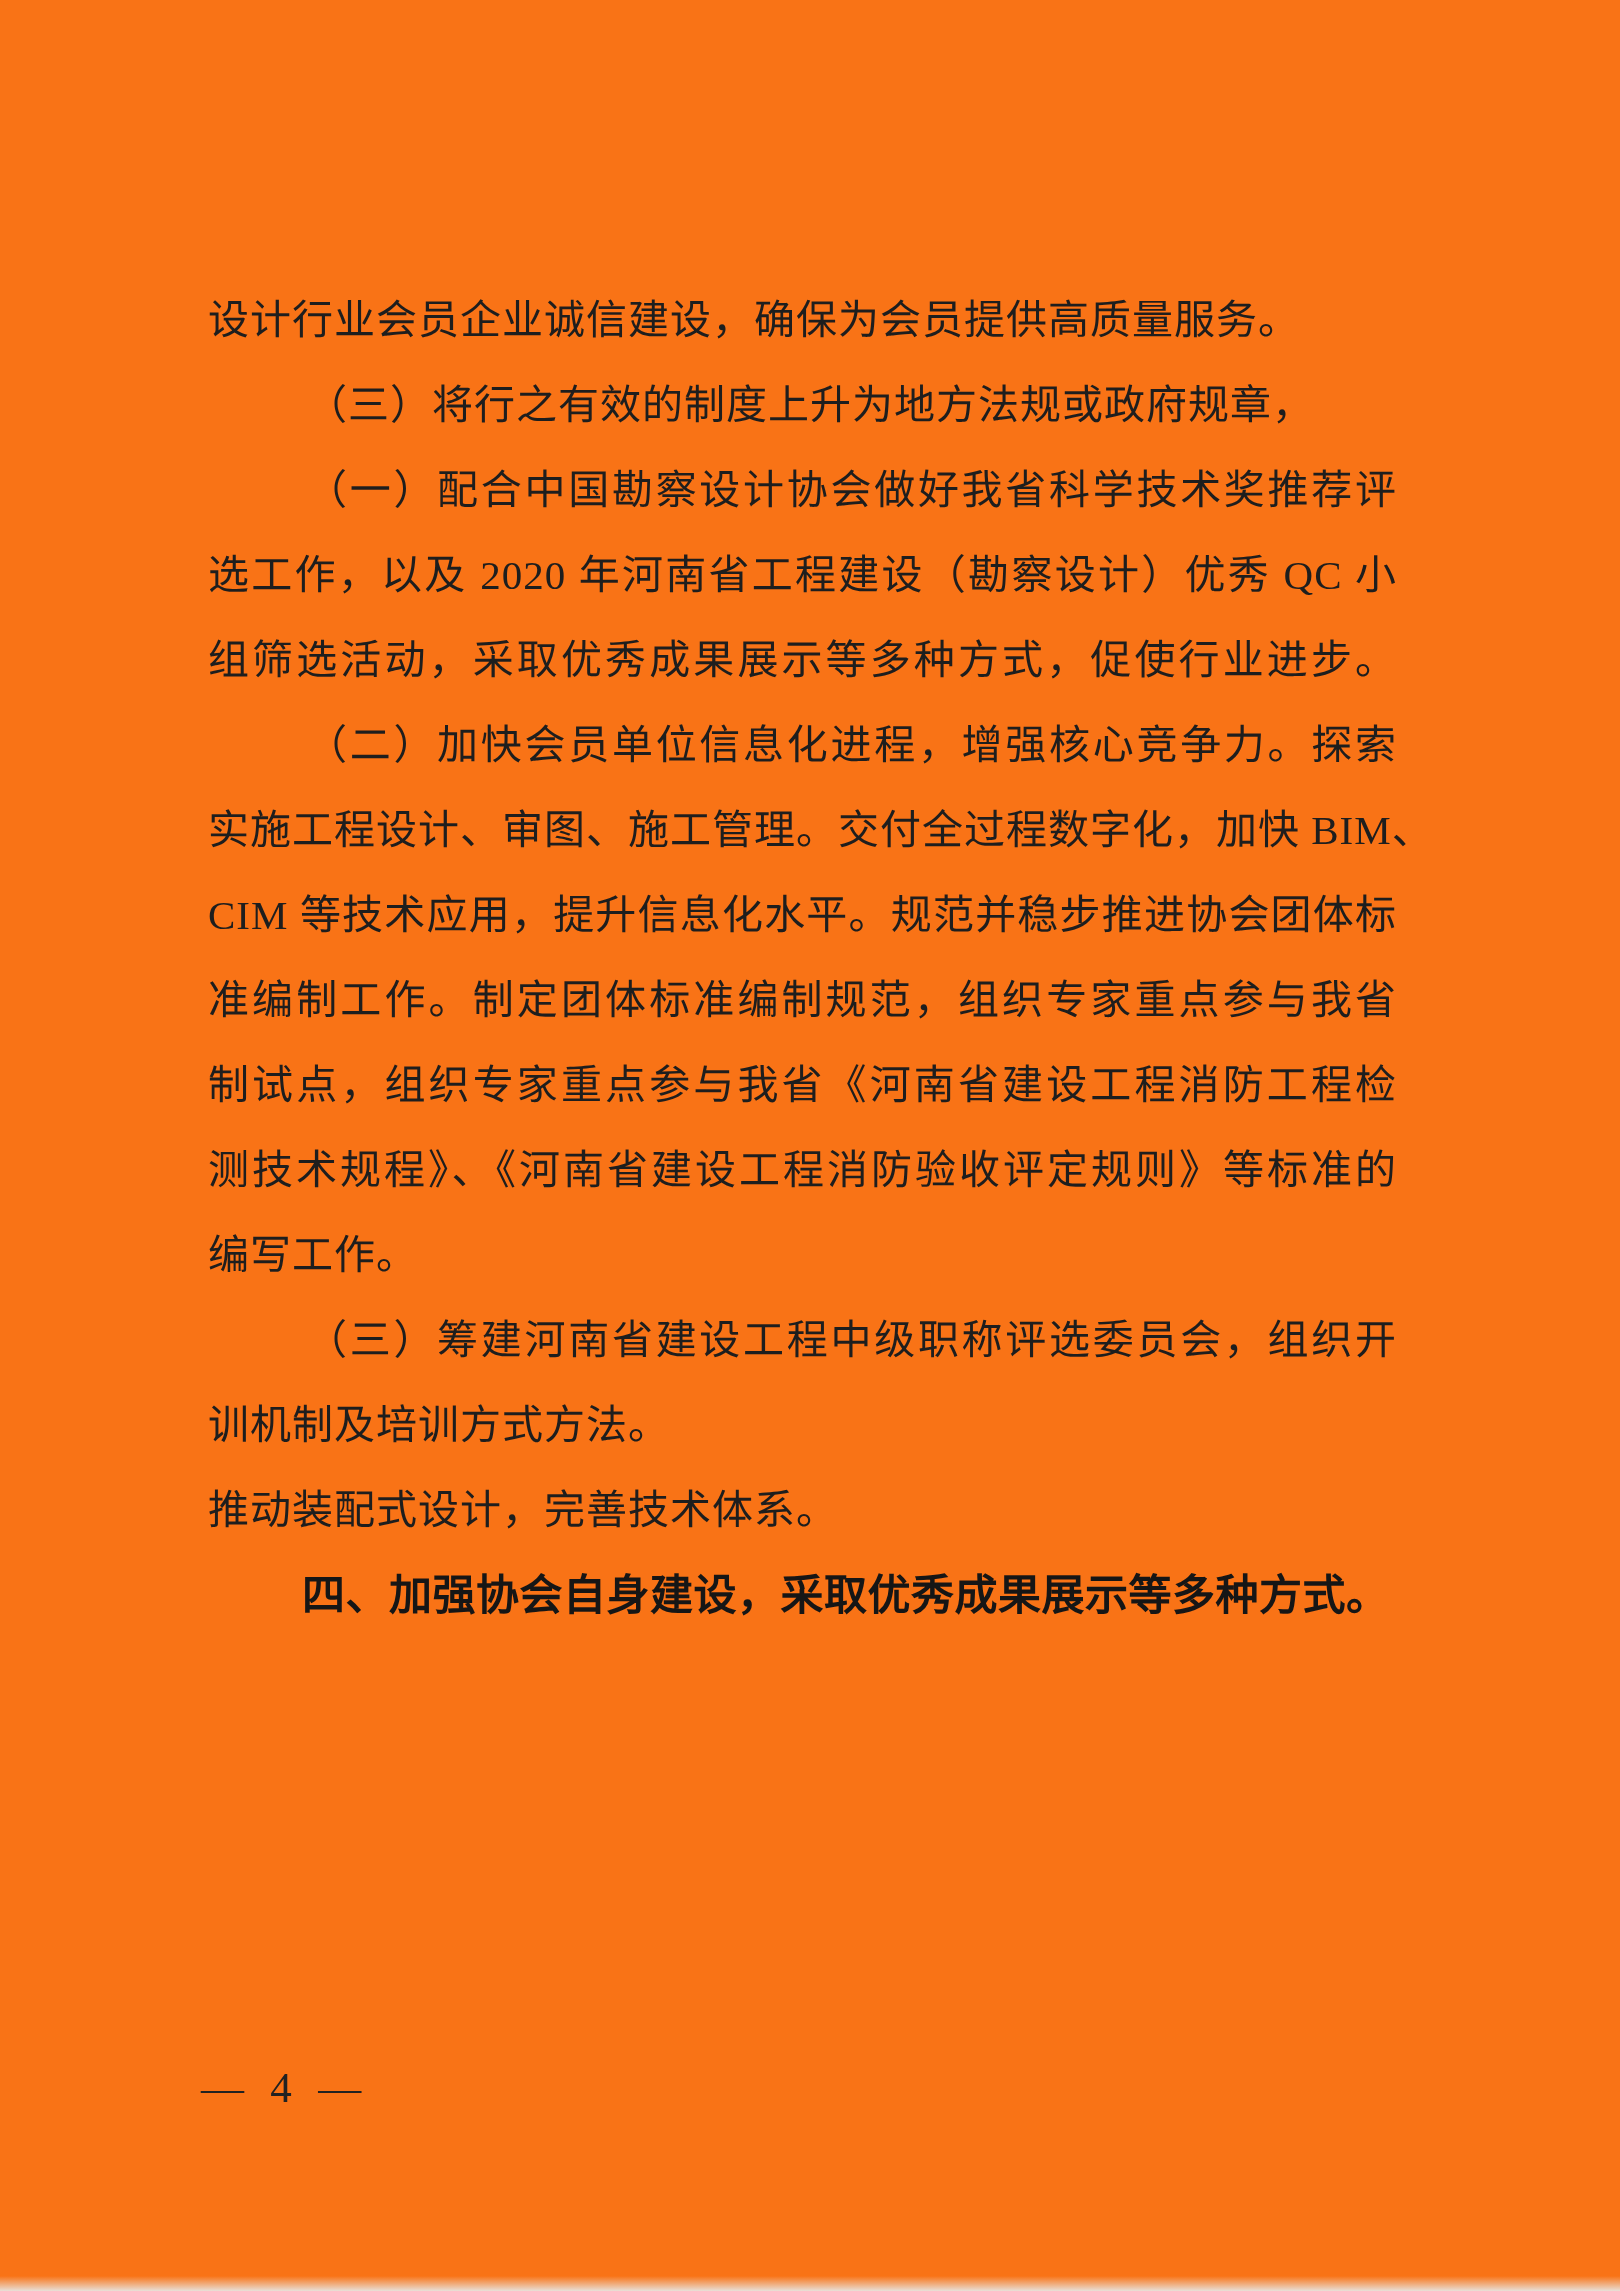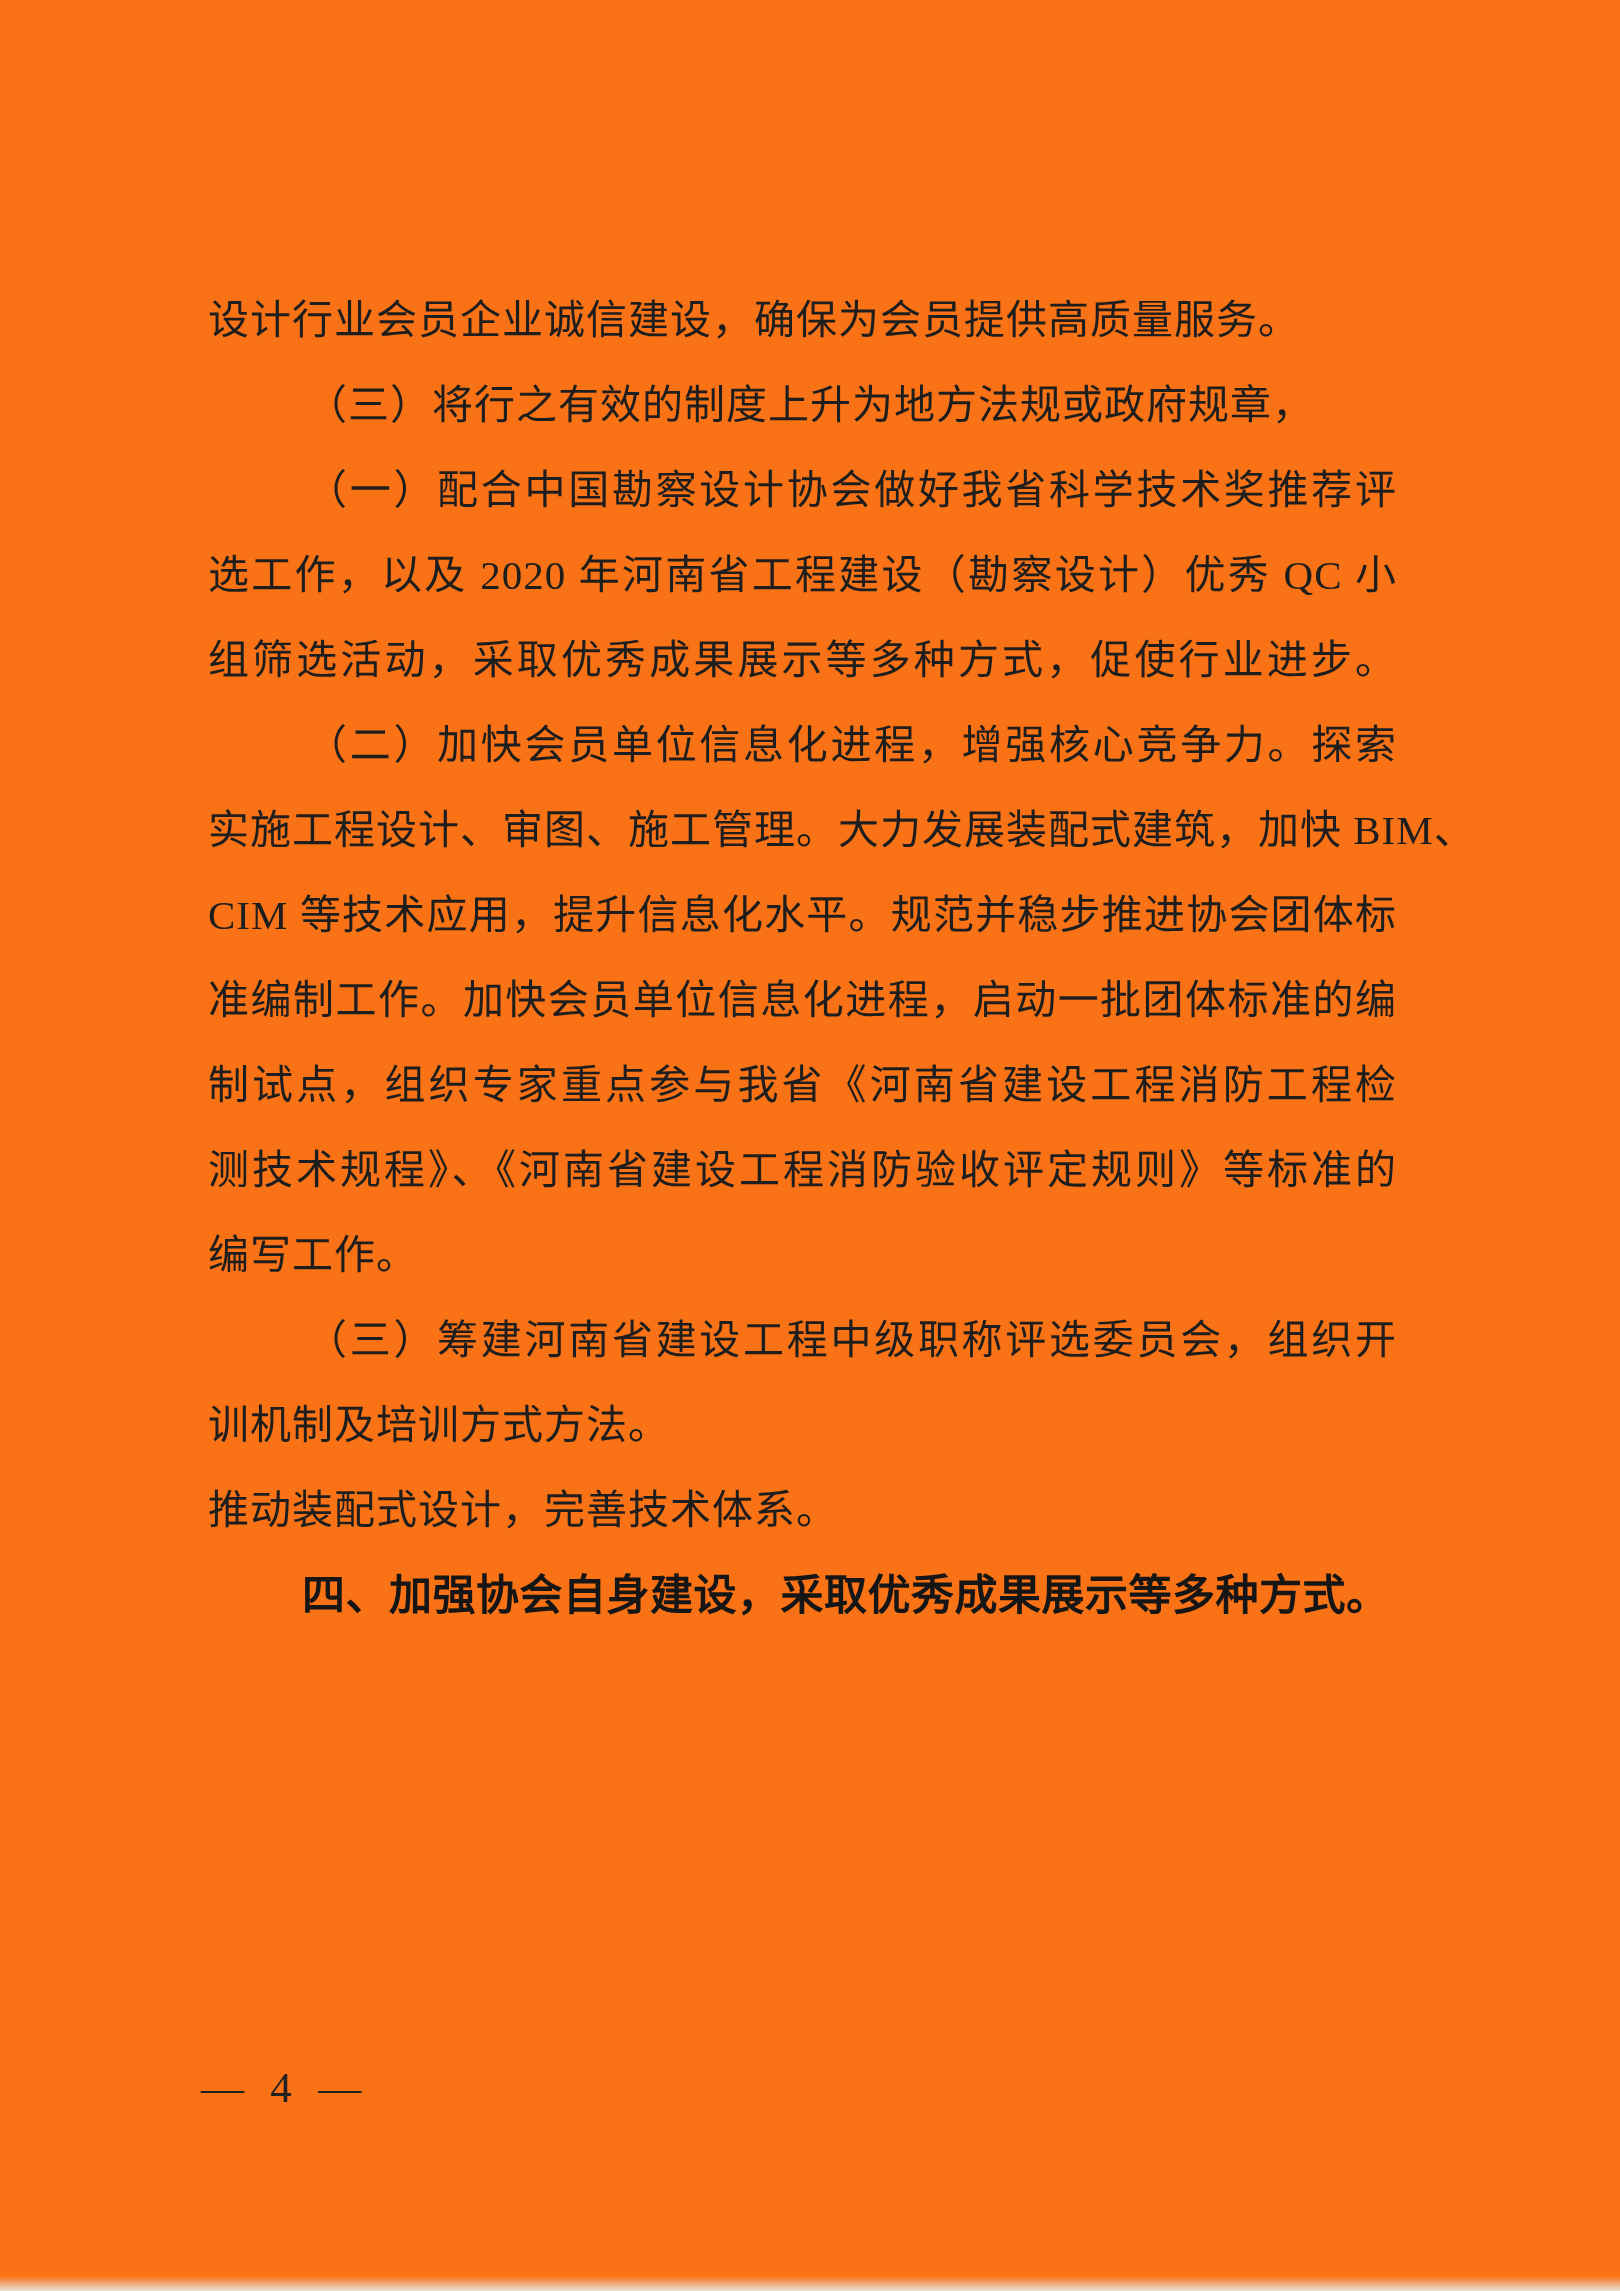--- a/index.html
+++ b/index.html
@@ -79,23 +79,23 @@
 <body>
 
 <div class="page">
   <div class="text-block" id="lines">
       <div class="line">设计行业会员企业诚信建设，确保为会员提供高质量服务。</div>
       <div class="line ind">（三）将行之有效的制度上升为地方法规或政府规章，</div>
       <div class="line j ind">（一）配合中国勘察设计协会做好我省科学技术奖推荐评</div>
       <div class="line j">选工作，以及 2020 年河南省工程建设（勘察设计）优秀 QC 小</div>
       <div class="line j">组筛选活动，采取优秀成果展示等多种方式，促使行业进步。</div>
       <div class="line j ind">（二）加快会员单位信息化进程，增强核心竞争力。探索</div>
-      <div class="line j">实施工程设计、审图、施工管理。大力发展装配式建筑，加快 BIM、</div>
+      <div class="line j">实施工程设计、审图、施工管理。交付全过程数字化，加快 BIM、</div>
       <div class="line j">CIM 等技术应用，提升信息化水平。规范并稳步推进协会团体标</div>
-      <div class="line j">准编制工作。加快会员单位信息化进程，启动一批团体标准的编</div>
+      <div class="line j">准编制工作。制定团体标准编制规范，组织专家重点参与我省</div>
       <div class="line j">制试点，组织专家重点参与我省《河南省建设工程消防工程检</div>
       <div class="line j">测技术规程》、《河南省建设工程消防验收评定规则》等标准的</div>
       <div class="line">编写工作。</div>
       <div class="line j ind">（三）筹建河南省建设工程中级职称评选委员会，组织开</div>
       <div class="line">训机制及培训方式方法。</div>
       <div class="line">推动装配式设计，完善技术体系。</div>
       <div class="line heading">四、加强协会自身建设，采取优秀成果展示等多种方式。</div>
     </div>
   <div class="page-number">— 4 —</div>
   <div class="scan-edge"></div>

